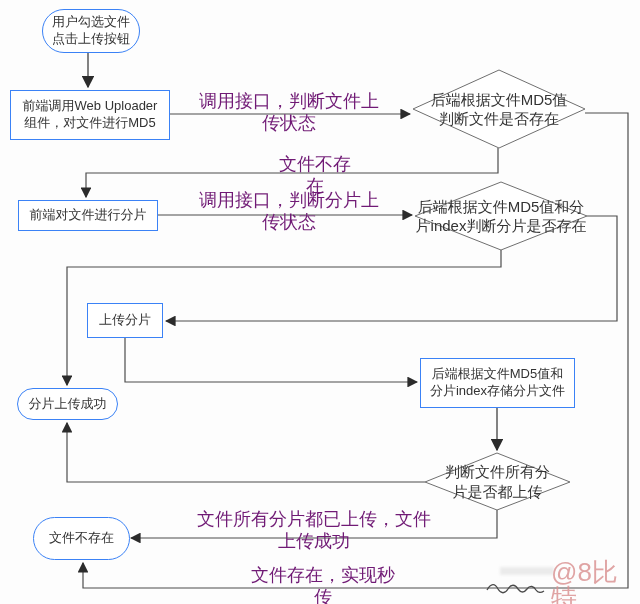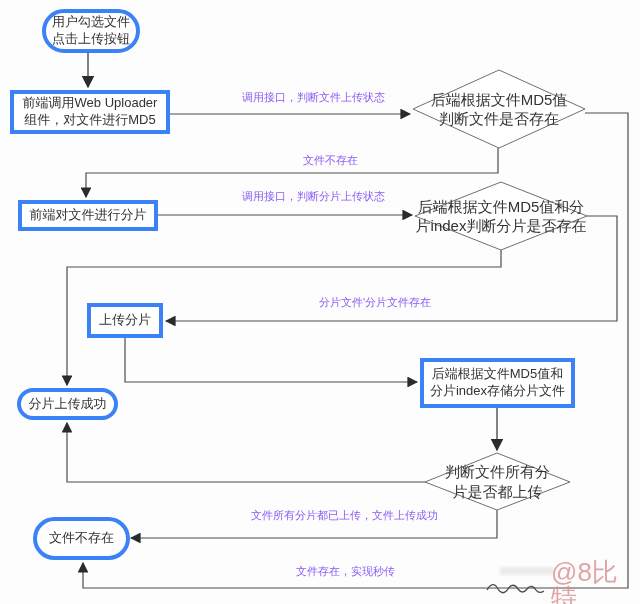--- a/index.html
+++ b/index.html
@@ -10,40 +10,40 @@
   .canvas{
     position:relative;
     width:640px;height:604px;
     background:#fdfdfd;
     overflow:hidden;
   }
   svg.wires{position:absolute;left:0;top:0;z-index:1;}
   .node{
     position:absolute;z-index:2;
     background:#ffffff;
-    border:4px solid #3b82f6;
+    border:1px solid #3b82f6;
     display:flex;align-items:center;justify-content:center;
     text-align:center;
     color:#333333;
     font-size:13px;line-height:1.3;
     white-space:pre-line;
     box-sizing:border-box;
   }
   .terminator{border-radius:22px;}
   .diamond-label{
     position:absolute;z-index:2;
     display:flex;align-items:center;justify-content:center;
     text-align:center;color:#333333;
     font-size:15px;line-height:1.3;white-space:pre-line;
     box-sizing:border-box;
   }
   .edge-label{
     position:absolute;z-index:2;
-    text-align:right;color:#8b5cf6;
-    font-size:11px;line-height:1.2;
+    text-align:center;color:#701a75;
+    font-size:18px;line-height:1.2;
   }
   .watermark{
     position:absolute;z-index:3;
     left:551px;top:559px;width:90px;
     font-size:26px;line-height:1;
     color:#d98f8f;opacity:.8;
     letter-spacing:0px;
   }
   .smudge{
     position:absolute;z-index:1;
@@ -88,21 +88,21 @@
     <span>用户勾选文件
 点击上传按钮</span>
   </div>
   <div class="node terminator" style="left:17px;top:388px;width:101px;height:32px;border-radius:16px;">
     <span>分片上传成功</span>
   </div>
   <div class="node terminator" style="left:33px;top:517px;width:97px;height:43px;">
     <span>文件不存在</span>
   </div>
 
-  <div class="node" style="left:10px;top:90px;width:160px;height:44px;">
+  <div class="node" style="left:10px;top:90px;width:160px;height:50px;">
     <span>前端调用Web Uploader
 组件，对文件进行MD5</span>
   </div>
   <div class="node" style="left:18px;top:200px;width:140px;height:31px;">
     <span>前端对文件进行分片</span>
   </div>
   <div class="node" style="left:87px;top:303px;width:76px;height:35px;">
     <span>上传分片</span>
   </div>
   <div class="node" style="left:420px;top:358px;width:155px;height:50px;">
@@ -119,19 +119,18 @@
 片index判断分片是否存在</span>
   </div>
   <div class="diamond-label" style="left:420px;top:453px;width:155px;height:57px;">
     <span>判断文件所有分
 片是否都上传</span>
   </div>
 
   <div class="edge-label" style="left:193px;top:91px;width:192px;">调用接口，判断文件上传状态</div>
   <div class="edge-label" style="left:272px;top:154px;width:86px;">文件不存在</div>
   <div class="edge-label" style="left:193px;top:190px;width:192px;">调用接口，判断分片上传状态</div>
-  <div class="edge-label" style="left:245px;top:296px;width:186px;">分片文件'分片文件存在</div>
   <div class="edge-label" style="left:190px;top:509px;width:248px;">文件所有分片都已上传，文件上传成功</div>
   <div class="edge-label" style="left:251px;top:565px;width:144px;">文件存在，实现秒传</div>
 
   <div class="watermark">@8比特</div>
 
 </div>
 
 </body></html>

